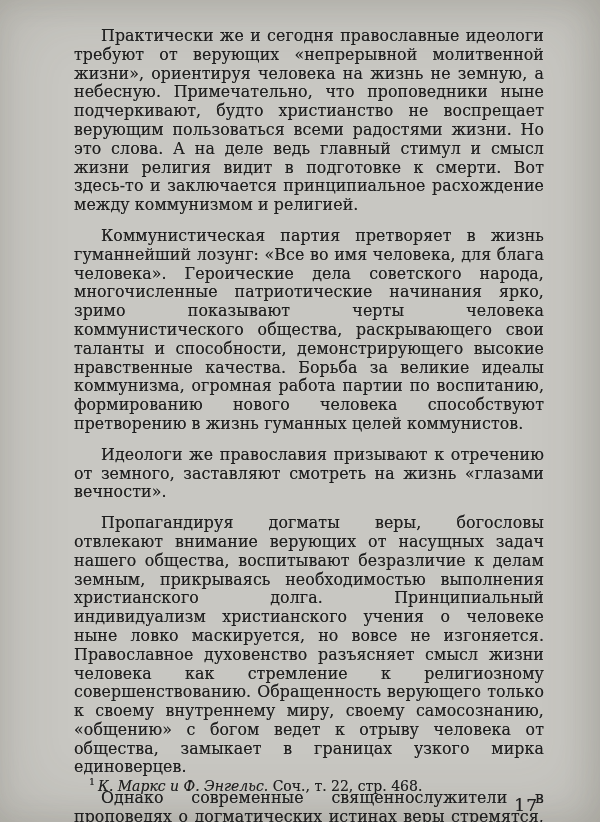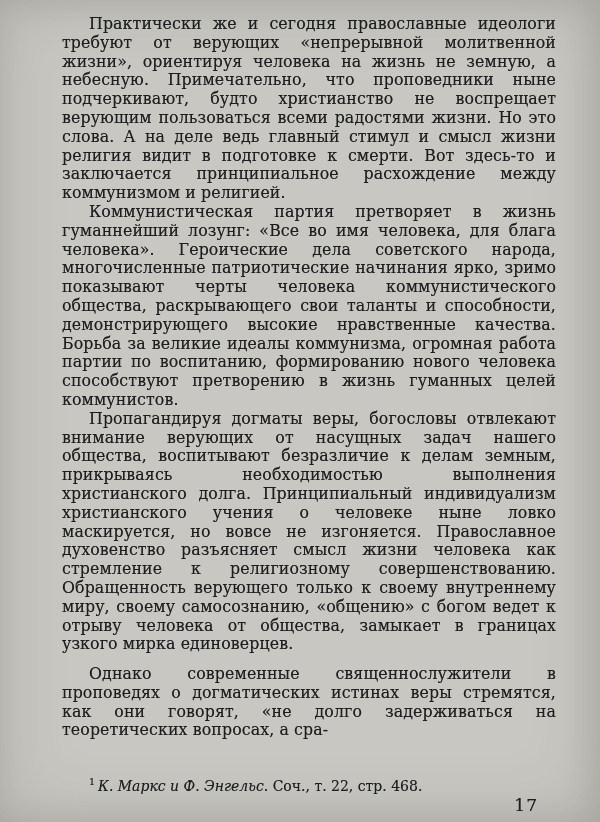--- a/index.html
+++ b/index.html
@@ -23,21 +23,21 @@
     left: 62px;
     top: 15px;
     width: 494px;
     text-align: justify;
     font-size: 15.8px;
     line-height: 18.8px;
     letter-spacing: 0.1px;
     text-shadow: 0 0 0.5px rgba(20,20,20,0.55);
   }
   .text-block p {
-    margin: 0;
+    margin: 12px;
     padding: 0;
     text-indent: 27px;
   }
   .text-block p.gap-before {
     margin-top: 11px;
   }
   sup.fnref {
     font-size: 10px;
     line-height: 0;
     margin-left: 3px;
@@ -75,20 +75,23 @@
 <div class="page">
 
   <div class="text-block">
     <p>
       <span>Практически же и сегодня православные идеологи требуют от верующих «непрерывной молитвенной жизни», ориентируя человека на жизнь не земную, а небесную. Примечательно, что проповедники ныне подчеркивают, будто христианство не воспрещает верующим пользоваться всеми радостями жизни. Но это слова. А на деле ведь главный стимул и смысл жизни религия видит в подготовке к смерти. Вот здесь-то и заключается принципиальное расхождение между коммунизмом и религией.</span>
     </p>
     <p>
       <span>Коммунистическая партия претворяет в жизнь гуманнейший лозунг: «Все во имя человека, для блага человека». Героические дела советского народа, многочисленные патриотические начинания ярко, зримо показывают черты человека коммунистического общества, раскрывающего свои таланты и способности, демонстрирующего высокие нравственные качества. Борьба за великие идеалы коммунизма, огромная работа партии по воспитанию, формированию нового человека способствуют претворению в жизнь гуманных целей коммунистов.</span>
     </p>
     <p>
+      <span>Идеологи же православия призывают к отречению от земного, заставляют смотреть на жизнь «глазами вечности».</span>
+    </p>
+    <p>
       <span>Пропагандируя догматы веры, богословы отвлекают внимание верующих от насущных задач нашего общества, воспитывают безразличие к делам земным, прикрываясь необходимостью выполнения христианского долга. Принципиальный индивидуализм христианского учения о человеке ныне ловко маскируется, но вовсе не изгоняется. Православное духовенство разъясняет смысл жизни человека как стремление к религиозному совершенствованию. Обращенность верующего только к своему внутреннему миру, своему самосознанию, «общению» с богом ведет к отрыву человека от общества, замыкает в границах узкого мирка единоверцев.</span>
     </p>
     <p class="gap-before">
       <span>Однако современные священнослужители в проповедях о догматических истинах веры стремятся, как они говорят, «не долго задерживаться на теоретических вопросах, а сра-</span>
     </p>
   </div>
 
   <div class="footnote">
     <sup>1</sup><span class="authors">К. Маркс и Ф. Энгельс.</span> <span>Соч., т. 22, стр. 468.</span>
   </div>

